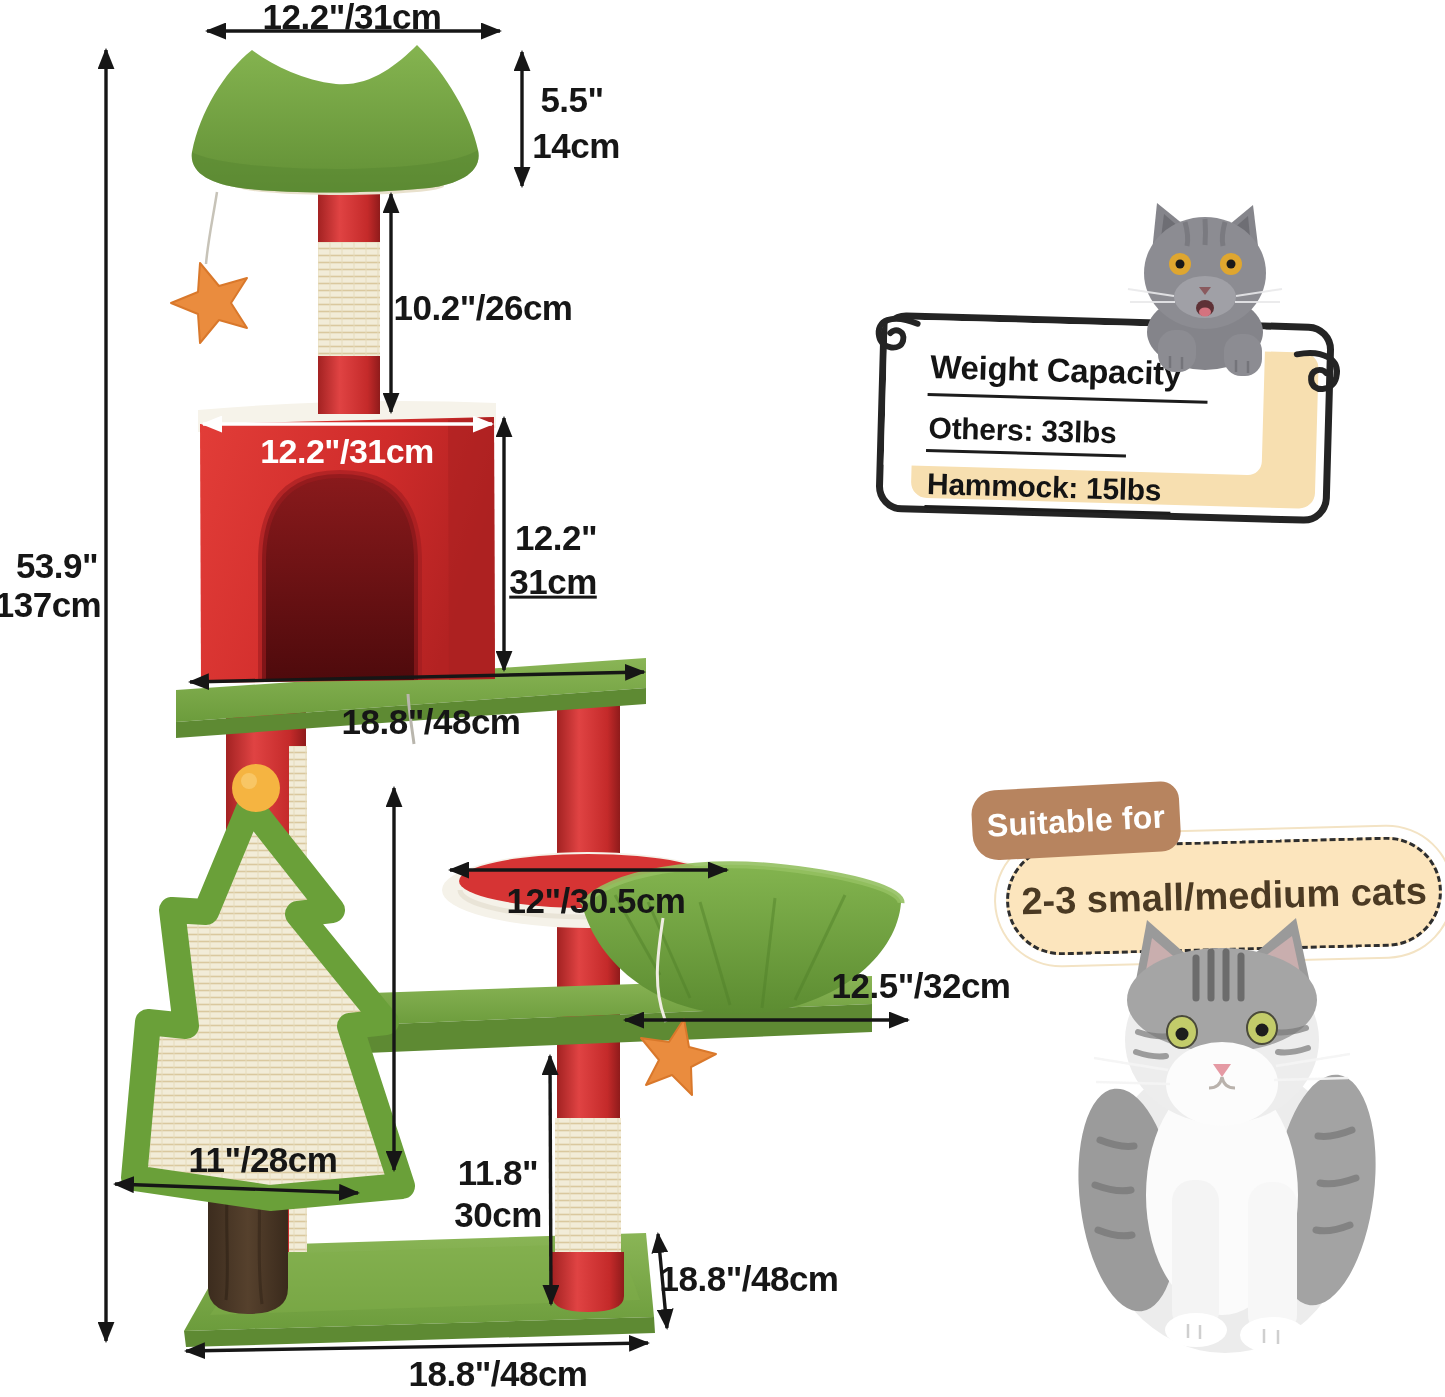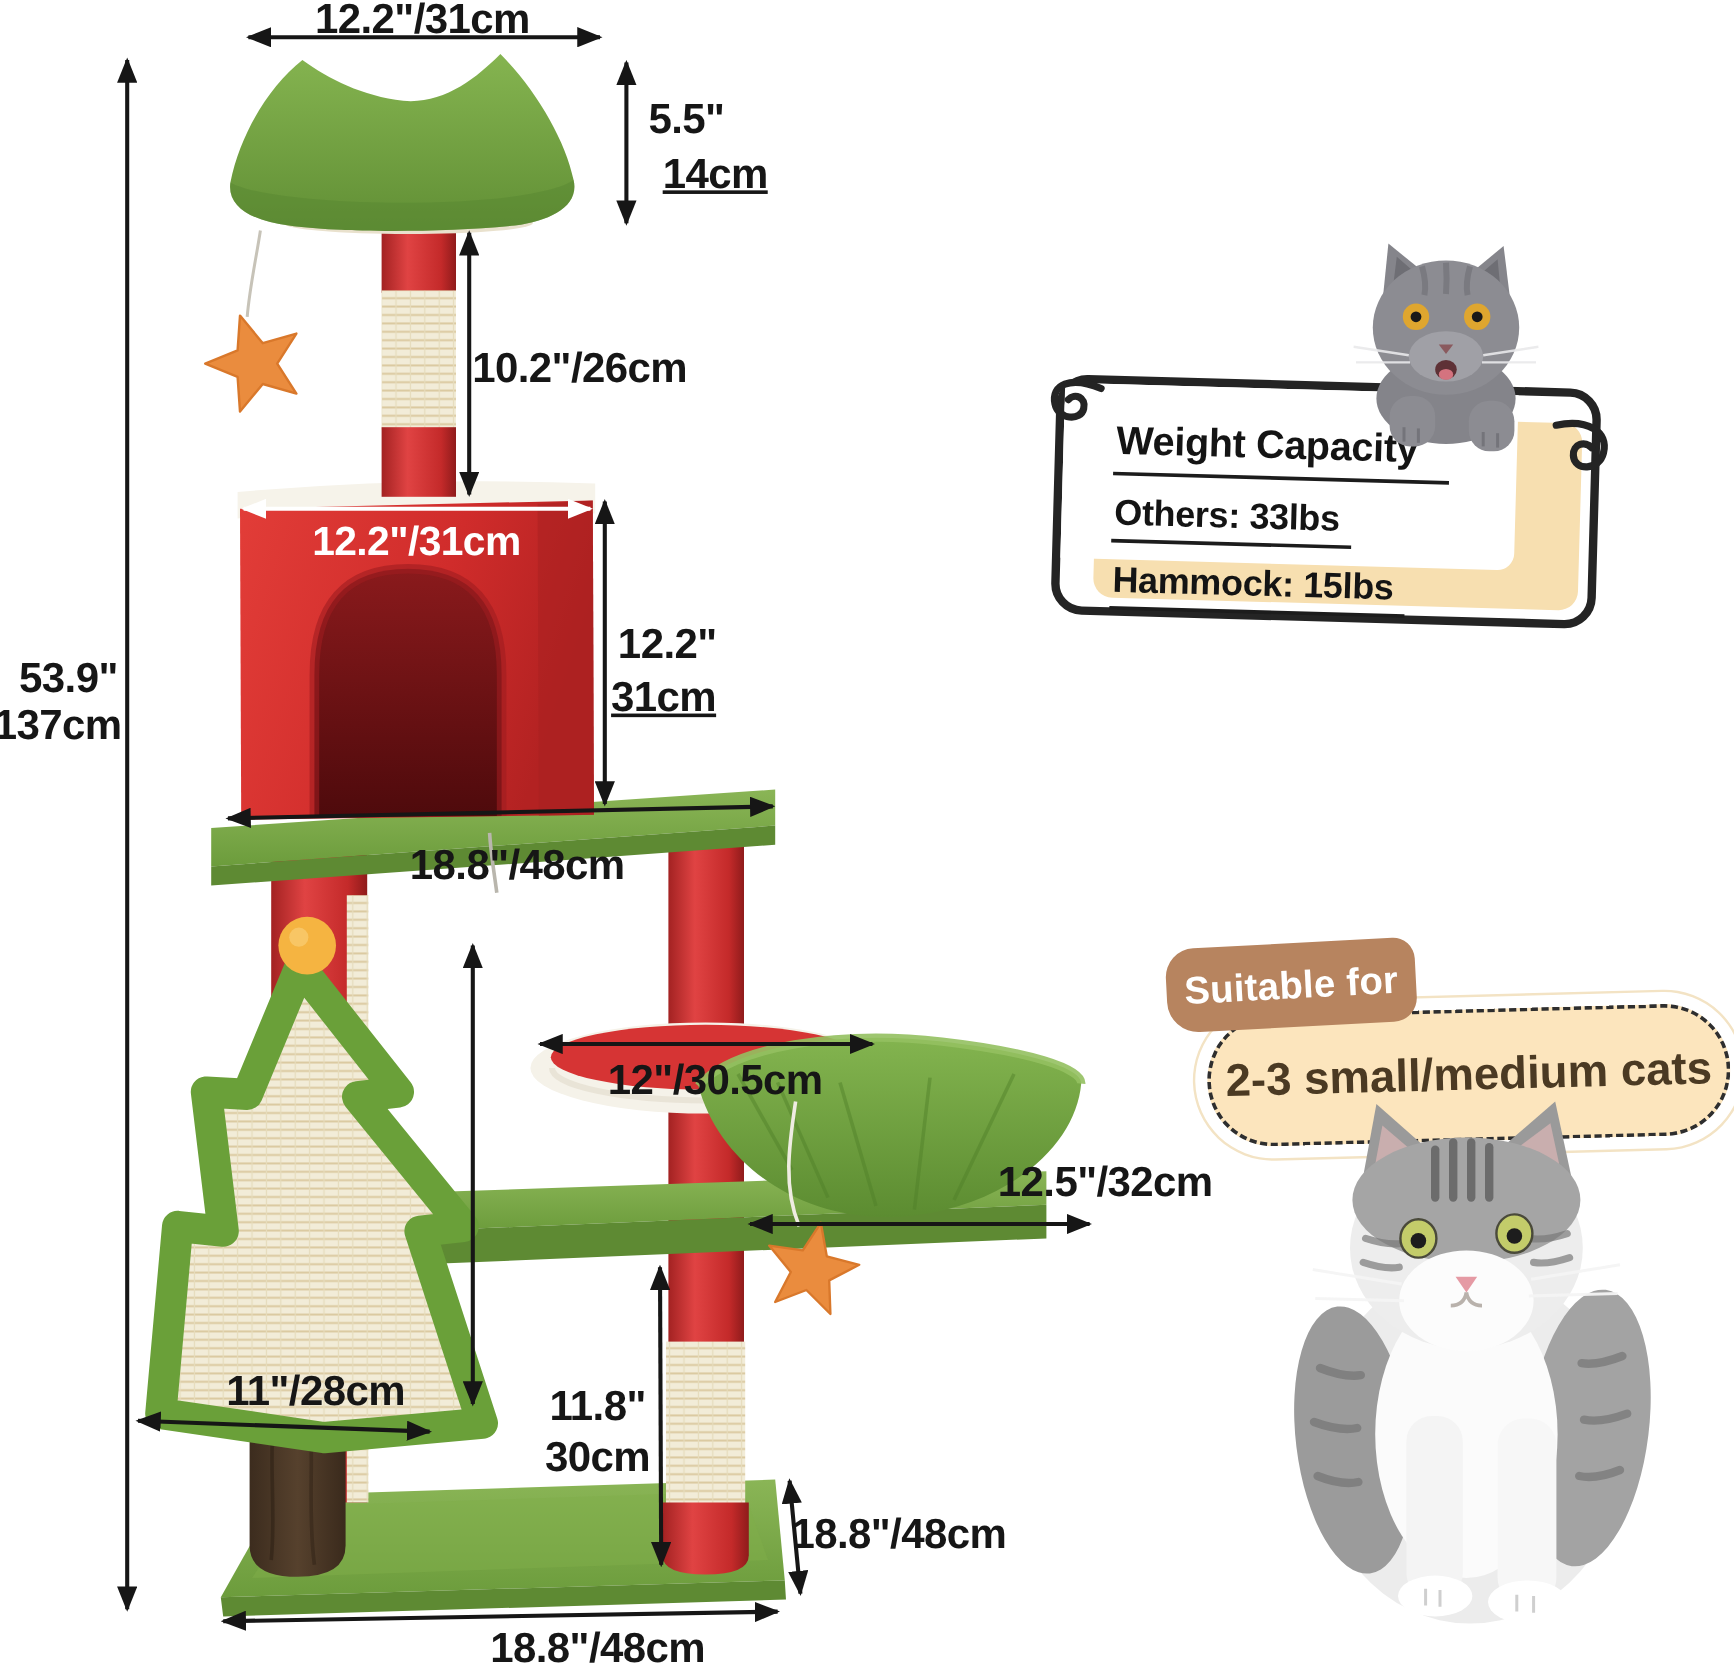--- a/index.html
+++ b/index.html
@@ -317,21 +317,21 @@
       <line x1="394" y1="788" x2="394" y2="1170" marker-start="url(#ah)" marker-end="url(#ah)"></line>
       <line x1="550" y1="1056" x2="551" y2="1304" marker-start="url(#ah)" marker-end="url(#ah)"></line>
       <line x1="658" y1="1234" x2="667" y2="1328" marker-start="url(#ah)" marker-end="url(#ah)"></line>
       <line x1="186" y1="1351" x2="648" y2="1343" marker-start="url(#ah)" marker-end="url(#ah)"></line>
     </g>
     <line x1="203" y1="424" x2="492" y2="424" stroke="#ffffff" stroke-width="3.4" marker-start="url(#ahw)" marker-end="url(#ahw)"></line>
   </svg>
 
   <div class="dim" style="left:352px;top:17px;">12.2"/31cm</div>
   <div class="dim" style="left:572px;top:100px;">5.5"</div>
-  <div class="dim" style="left:596px;top:146px;text-decoration:underline;">14cm</div>
+  <div class="dim" style="left:576px;top:146px;">14cm</div>
   <div class="dim" style="left:483px;top:308px;">10.2"/26cm</div>
   <div class="dim white" style="left:347px;top:452px;">12.2"/31cm</div>
   <div class="dim" style="left:556px;top:538px;">12.2"</div>
   <div class="dim" style="left:553px;top:582px;text-decoration:underline;">31cm</div>
   <div class="dim" style="left:57px;top:566px;">53.9"</div>
   <div class="dim" style="left:48px;top:605px;">137cm</div>
   <div class="dim" style="left:431px;top:722px;">18.8"/48cm</div>
   <div class="dim" style="left:596px;top:901px;">12"/30.5cm</div>
   <div class="dim" style="left:921px;top:986px;">12.5"/32cm</div>
   <div class="dim" style="left:263px;top:1160px;">11"/28cm</div>

